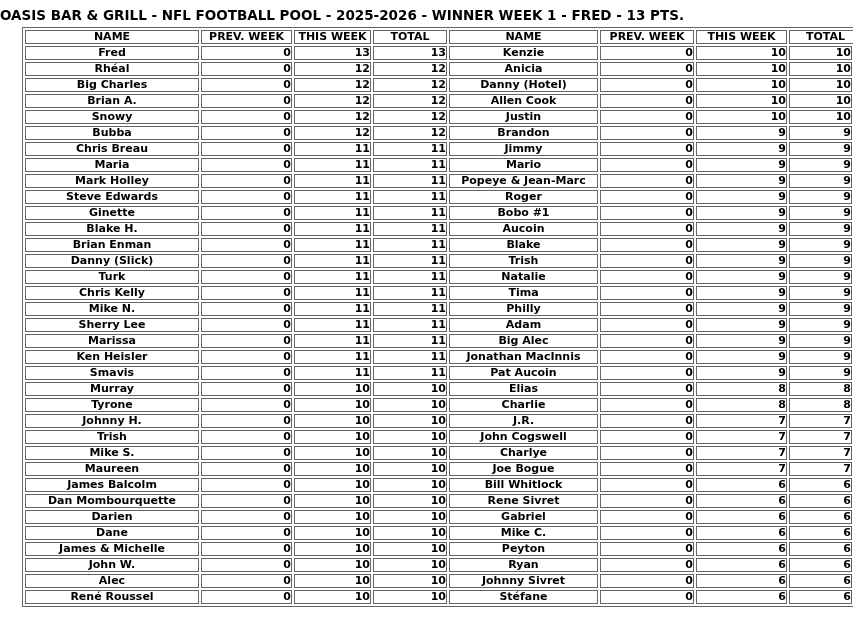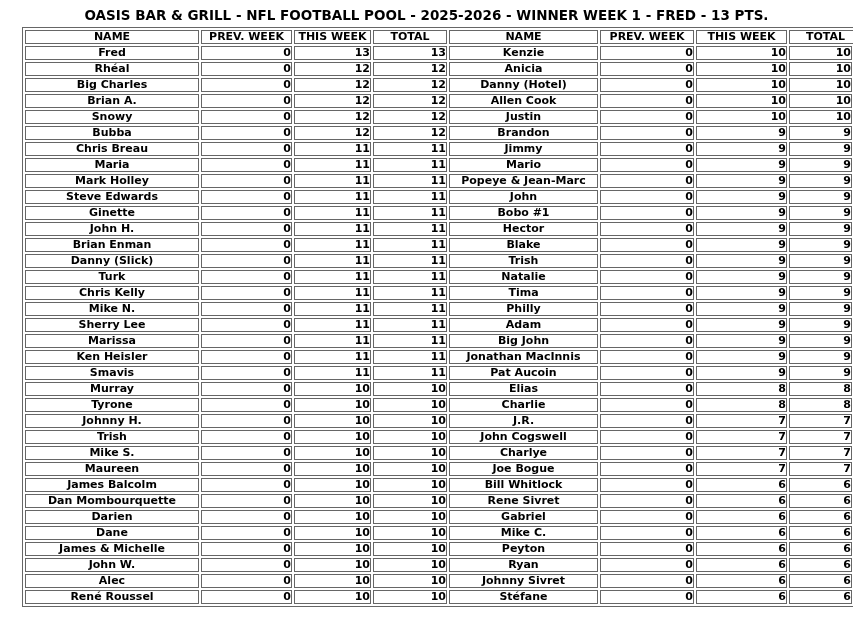--- a/index.html
+++ b/index.html
@@ -10,21 +10,21 @@
     height: 633px;
     overflow: hidden;
     font-family: "DejaVu Sans", sans-serif;
   }
   .page {
     width: 853px;
     height: 633px;
     position: relative;
   }
   .title {
-    text-align: center;
+    text-align: left;
     font-weight: bold;
     font-size: 13.5px;
     color: #000000;
     padding-top: 7px;
     letter-spacing: 0px;
     white-space: nowrap;
   }
   table.pool {
     border-collapse: separate;
     border-spacing: 2px;
@@ -183,43 +183,43 @@
           <td class="num">0</td>
           <td class="num">9</td>
           <td class="num">9</td>
           <td class="filler"></td>
         </tr>
         <tr>
           <td class="name">Steve Edwards</td>
           <td class="num">0</td>
           <td class="num">11</td>
           <td class="num">11</td>
-          <td class="name">John</td>
+          <td class="name">Roger</td>
           <td class="num">0</td>
           <td class="num">9</td>
           <td class="num">9</td>
           <td class="filler"></td>
         </tr>
         <tr>
           <td class="name">Ginette</td>
           <td class="num">0</td>
           <td class="num">11</td>
           <td class="num">11</td>
           <td class="name">Bobo #1</td>
           <td class="num">0</td>
           <td class="num">9</td>
           <td class="num">9</td>
           <td class="filler"></td>
         </tr>
         <tr>
-          <td class="name">John H.</td>
-          <td class="num">0</td>
-          <td class="num">11</td>
-          <td class="num">11</td>
-          <td class="name">Hector</td>
+          <td class="name">Blake H.</td>
+          <td class="num">0</td>
+          <td class="num">11</td>
+          <td class="num">11</td>
+          <td class="name">Aucoin</td>
           <td class="num">0</td>
           <td class="num">9</td>
           <td class="num">9</td>
           <td class="filler"></td>
         </tr>
         <tr>
           <td class="name">Brian Enman</td>
           <td class="num">0</td>
           <td class="num">11</td>
           <td class="num">11</td>
@@ -282,21 +282,21 @@
           <td class="num">0</td>
           <td class="num">9</td>
           <td class="num">9</td>
           <td class="filler"></td>
         </tr>
         <tr>
           <td class="name">Marissa</td>
           <td class="num">0</td>
           <td class="num">11</td>
           <td class="num">11</td>
-          <td class="name">Big John</td>
+          <td class="name">Big Alec</td>
           <td class="num">0</td>
           <td class="num">9</td>
           <td class="num">9</td>
           <td class="filler"></td>
         </tr>
         <tr>
           <td class="name">Ken Heisler</td>
           <td class="num">0</td>
           <td class="num">11</td>
           <td class="num">11</td>

